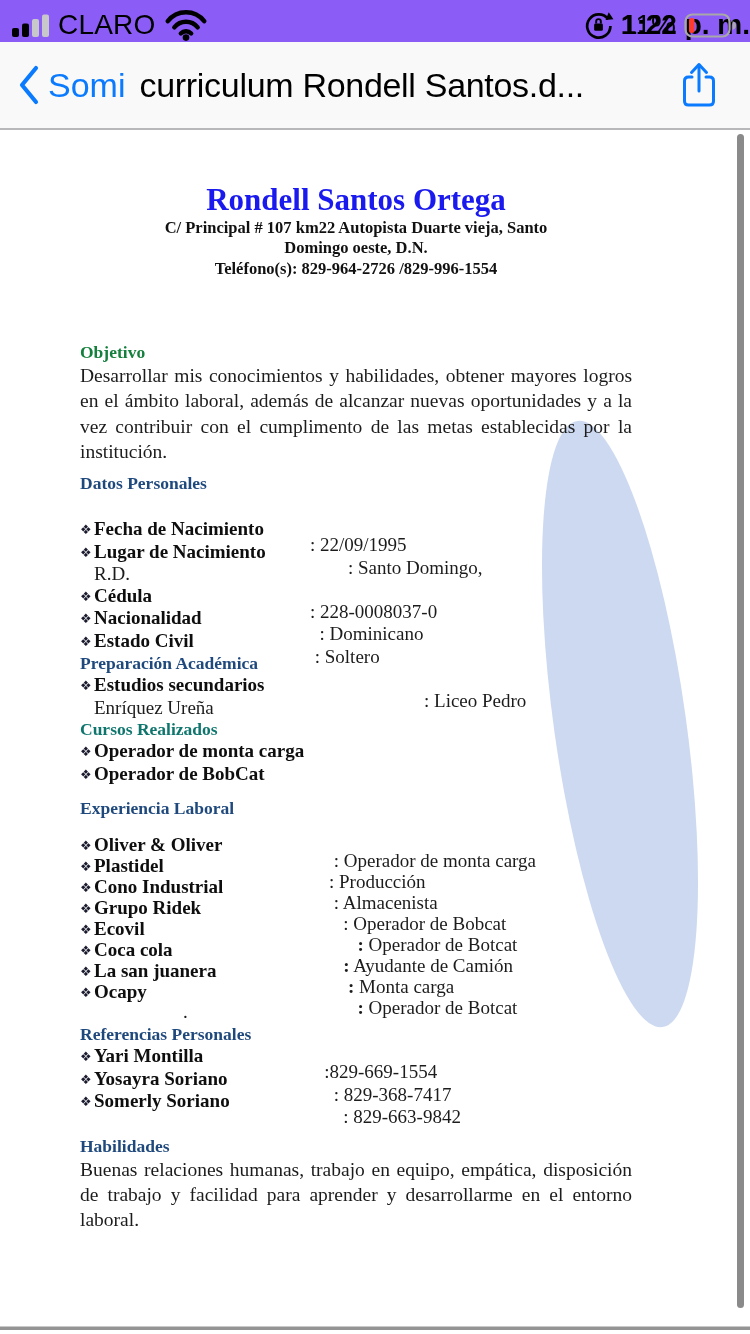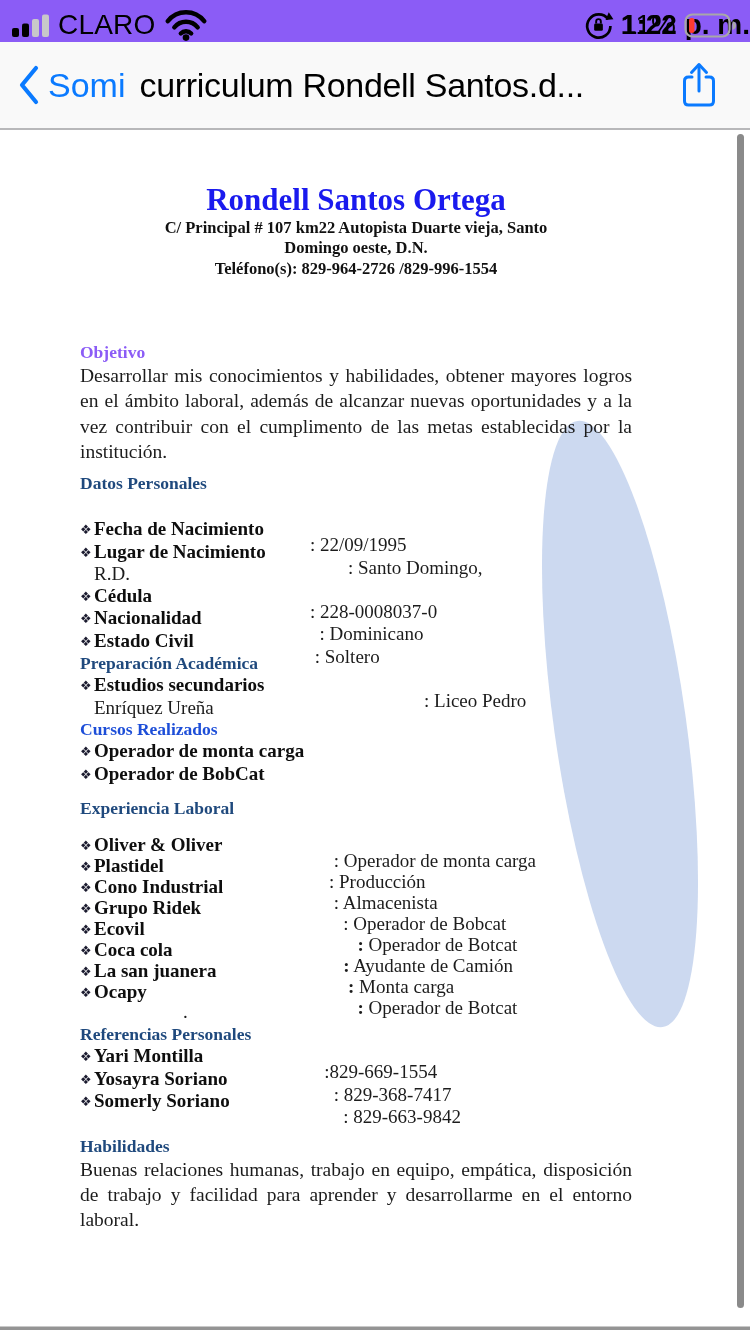--- a/index.html
+++ b/index.html
@@ -158,39 +158,39 @@
 
     <div class="cv-body">
       <div class="cv-header">
         <div class="cv-name" style="color: rgb(26, 26, 238);">Rondell Santos Ortega</div>
         <div class="cv-addr">C/ Principal # 107 km22 Autopista Duarte vieja, Santo</div>
         <div class="cv-addr">Domingo oeste, D.N.</div>
         <div class="cv-phone">Teléfono(s): 829-964-2726 /829-996-1554</div>
       </div>
       <div id="cv-sections">
           <div class="cv-section sec-objetivo">
-            <div class="sec-heading" style="color: #8b5cf6;">Objetivo</div>
+            <div class="sec-heading" style="color: #15803d;">Objetivo</div>
             <div class="sec-par">Desarrollar mis conocimientos y habilidades, obtener mayores logros en el ámbito laboral, además de alcanzar nuevas oportunidades y a la vez contribuir con el cumplimento de las metas establecidas por la institución.</div>
           </div>
           <div class="cv-section sec-datos">
             <div class="sec-heading" style="color: rgb(31, 73, 125);">Datos Personales</div>
             <div class="cv-row"><span class="cv-bullet">❖</span><span class="cv-label">Fecha de Nacimiento</span><span class="cv-value">: 22/09/1995</span></div>
             <div class="cv-row"><span class="cv-bullet">❖</span><span class="cv-label">Lugar de Nacimiento</span><span class="cv-value">        : Santo Domingo,</span></div>
             <div class="cv-cont">R.D.</div>
             <div class="cv-row"><span class="cv-bullet">❖</span><span class="cv-label">Cédula</span><span class="cv-value">: 228-0008037-0</span></div>
             <div class="cv-row"><span class="cv-bullet">❖</span><span class="cv-label">Nacionalidad</span><span class="cv-value">  : Dominicano</span></div>
             <div class="cv-row"><span class="cv-bullet">❖</span><span class="cv-label">Estado Civil</span><span class="cv-value"> : Soltero</span></div>
           </div>
           <div class="cv-section sec-preparacion">
             <div class="sec-heading" style="color: rgb(31, 73, 125);">Preparación Académica</div>
             <div class="cv-row"><span class="cv-bullet">❖</span><span class="cv-label">Estudios secundarios</span><span class="cv-value">                        : Liceo Pedro</span></div>
             <div class="cv-cont">Enríquez Ureña</div>
           </div>
           <div class="cv-section sec-cursos">
-            <div class="sec-heading" style="color: #1d4ed8;">Cursos Realizados</div>
+            <div class="sec-heading" style="color: #0f766e;">Cursos Realizados</div>
             <div class="cv-row"><span class="cv-bullet">❖</span><span class="cv-label">Operador de monta carga</span></div>
             <div class="cv-row"><span class="cv-bullet">❖</span><span class="cv-label">Operador de BobCat</span></div>
           </div>
           <div class="cv-section sec-experiencia">
             <div class="sec-heading" style="color: rgb(31, 73, 125);">Experiencia Laboral</div>
             <div class="cv-row"><span class="cv-bullet">❖</span><span class="cv-label">Oliver &amp; Oliver</span><span class="cv-value">     : Operador de monta carga</span></div>
             <div class="cv-row"><span class="cv-bullet">❖</span><span class="cv-label">Plastidel</span><span class="cv-value">    : Producción</span></div>
             <div class="cv-row"><span class="cv-bullet">❖</span><span class="cv-label">Cono Industrial</span><span class="cv-value">     : Almacenista</span></div>
             <div class="cv-row"><span class="cv-bullet">❖</span><span class="cv-label">Grupo Ridek</span><span class="cv-value">       : Operador de Bobcat</span></div>
             <div class="cv-row"><span class="cv-bullet">❖</span><span class="cv-label">Ecovil</span><span class="cv-value">          <b>:</b> Operador de Botcat</span></div>

